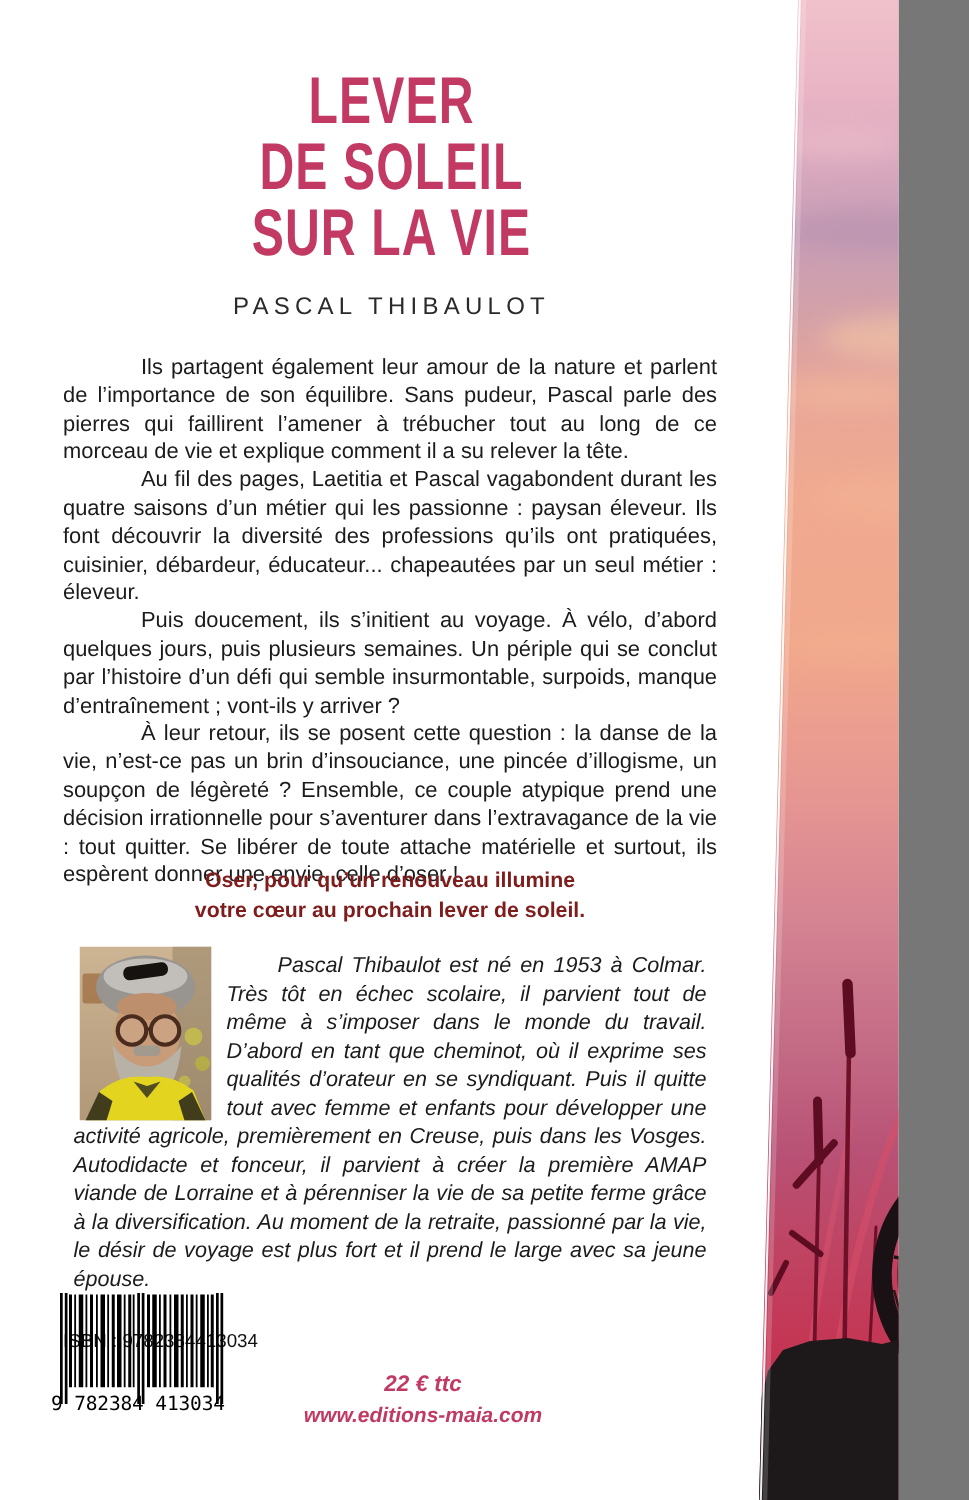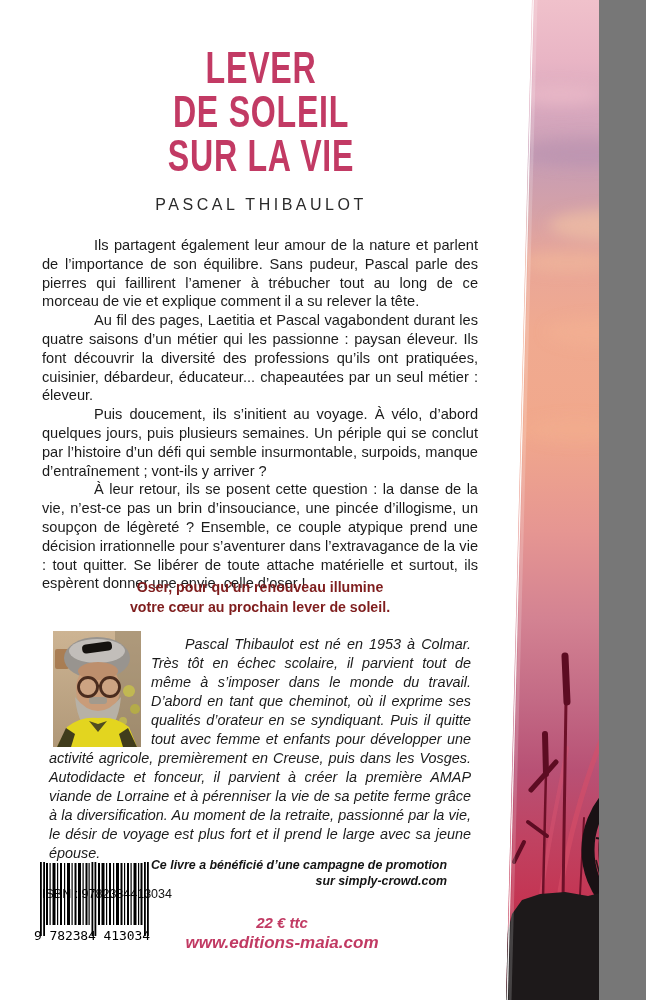--- a/index.html
+++ b/index.html
@@ -27,21 +27,21 @@
   
   .isbn-label{position:absolute;left:42px;top:887px;font-size:12.5px;color:#111;}
   .barcode{position:absolute;left:34px;top:860px;}
   
   .promo{position:absolute;right:152px;top:858px;width:330px;text-align:right;
          font-size:12.4px;line-height:15.5px;font-weight:bold;font-style:italic;color:#141414;}
   .promo span{display:block;}
   .pricing{position:absolute;right:152px;top:913px;width:330px;text-align:center;
            font-style:italic;font-weight:bold;color:#c13a63;}
   .price{font-size:15px;line-height:19px;}
-  .website{font-size:17px;line-height:22px;}
+  .website{font-size:14px;line-height:22px;}
   
   .art{position:absolute;left:0;top:0;pointer-events:none;}
 </style>
 </head>
 <body>
 
 <div class="page">
 
   <svg class="art" width="646" height="1000" viewBox="0 0 646 1000">
     <defs>
@@ -215,22 +215,18 @@
         <rect x="104" y="3" width="1.2" height="62"></rect>
       <rect x="106.5" y="3" width="2" height="62"></rect>
       <rect x="110" y="2" width="1.8" height="74"></rect>
         <rect x="113" y="2" width="1.8" height="74"></rect>
     </g>
     <rect x="11.5" y="65" width="44.5" height="18" fill="#ffffff"></rect>
     <rect x="63.5" y="65" width="44.5" height="18" fill="#ffffff"></rect>
     <text x="58" y="80" text-anchor="middle" textLength="116" font-family="DejaVu Sans Mono, monospace" font-size="13" fill="#000">9 782384 413034</text>
   </svg>
 
-  <div class="promo">
-    <span>Ce livre a bénéficié d’une campagne de promotion</span>
-    <span>sur simply-crowd.com</span>
-  </div>
   <div class="pricing">
     <div class="price">22 € ttc</div>
     <div class="website">www.editions-maia.com</div>
   </div>
 
 </div>
 
 </body></html>

